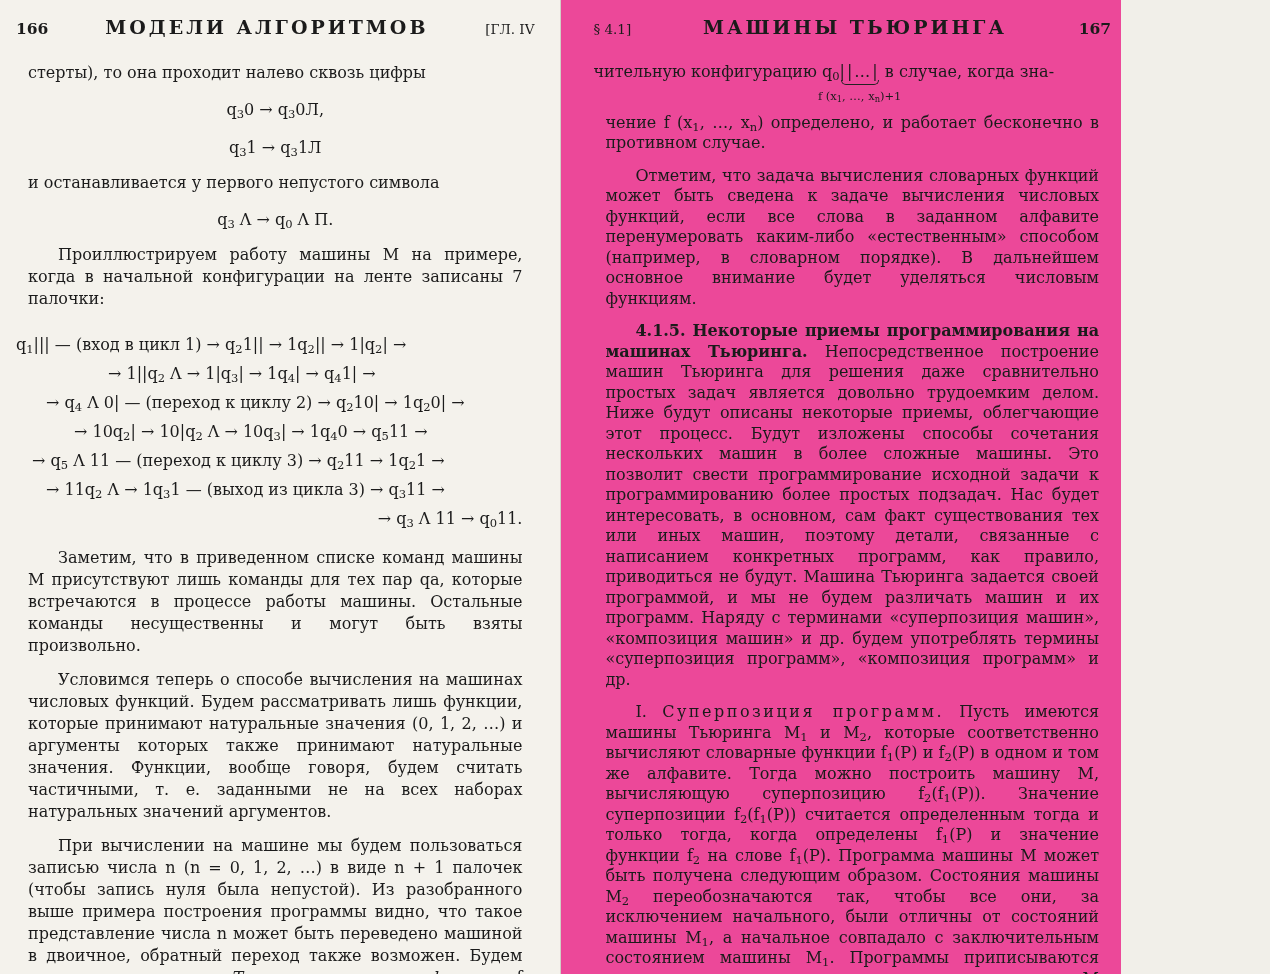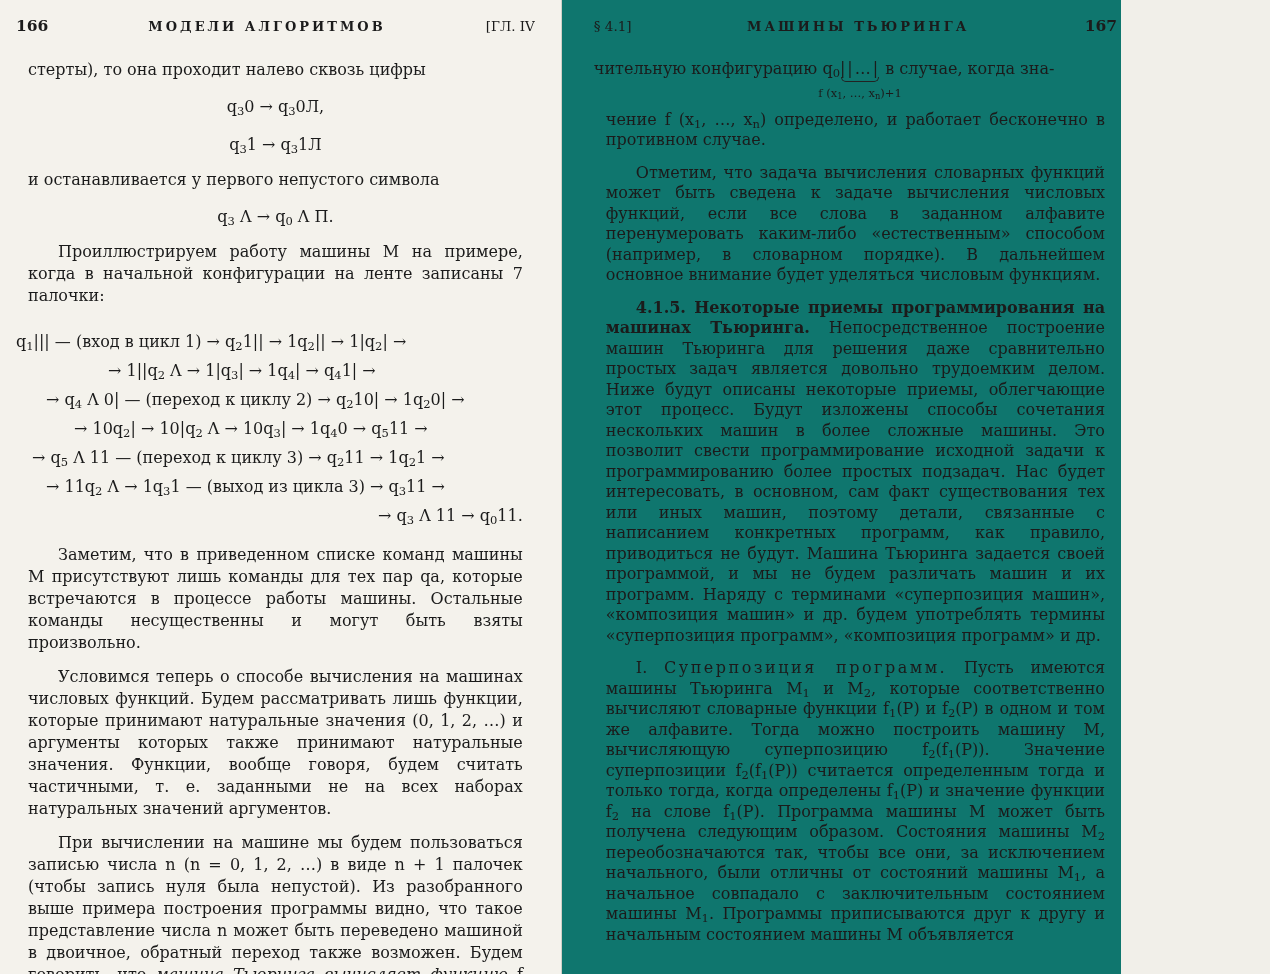--- a/index.html
+++ b/index.html
@@ -5,25 +5,25 @@
   html,body{margin:0;padding:0;}
   body{
     width:1270px;height:974px;overflow:hidden;
     background:#f1efe9;
     font-family:"DejaVu Serif","Liberation Serif",serif;
     color:#1b1b1b;
   }
   .spread{display:flex;width:1121px;height:974px;}
   .page{width:635px;box-sizing:border-box;background:#f4f2ec;}
   .page-left{padding:16px 26px 0 16px;}
-  .page-right{padding:16px 4px 0 32px;border-left:1px solid #d2cfc7;background:#0f766e;}
+  .page-right{padding:16px 10px 0 32px;border-left:1px solid #d2cfc7;background:#ec4899;}
 
   .phead{display:flex;align-items:baseline;margin-bottom:24px;}
   .phead .num{font-weight:bold;font-size:15.5px;}
-  .phead .mid{flex:1;text-align:center;letter-spacing:3px;font-size:13px;font-weight:bold;}
+  .phead .mid{flex:1;text-align:center;letter-spacing:3px;font-size:19px;font-weight:bold;}
   .phead .side{font-size:13.5px;}
 
   .body p{margin:12px;text-align:justify;}
   .page-left .body{font-size:16px;line-height:22px;}
   .page-right .body{font-size:16px;line-height:20.5px;}
   .ind{text-indent:30px;}
   .noind{text-indent:0;}
 
   .fcenter{text-align:center;line-height:25px;margin:13px 0;}
   .fcenter.gap{margin-bottom:7px;}

